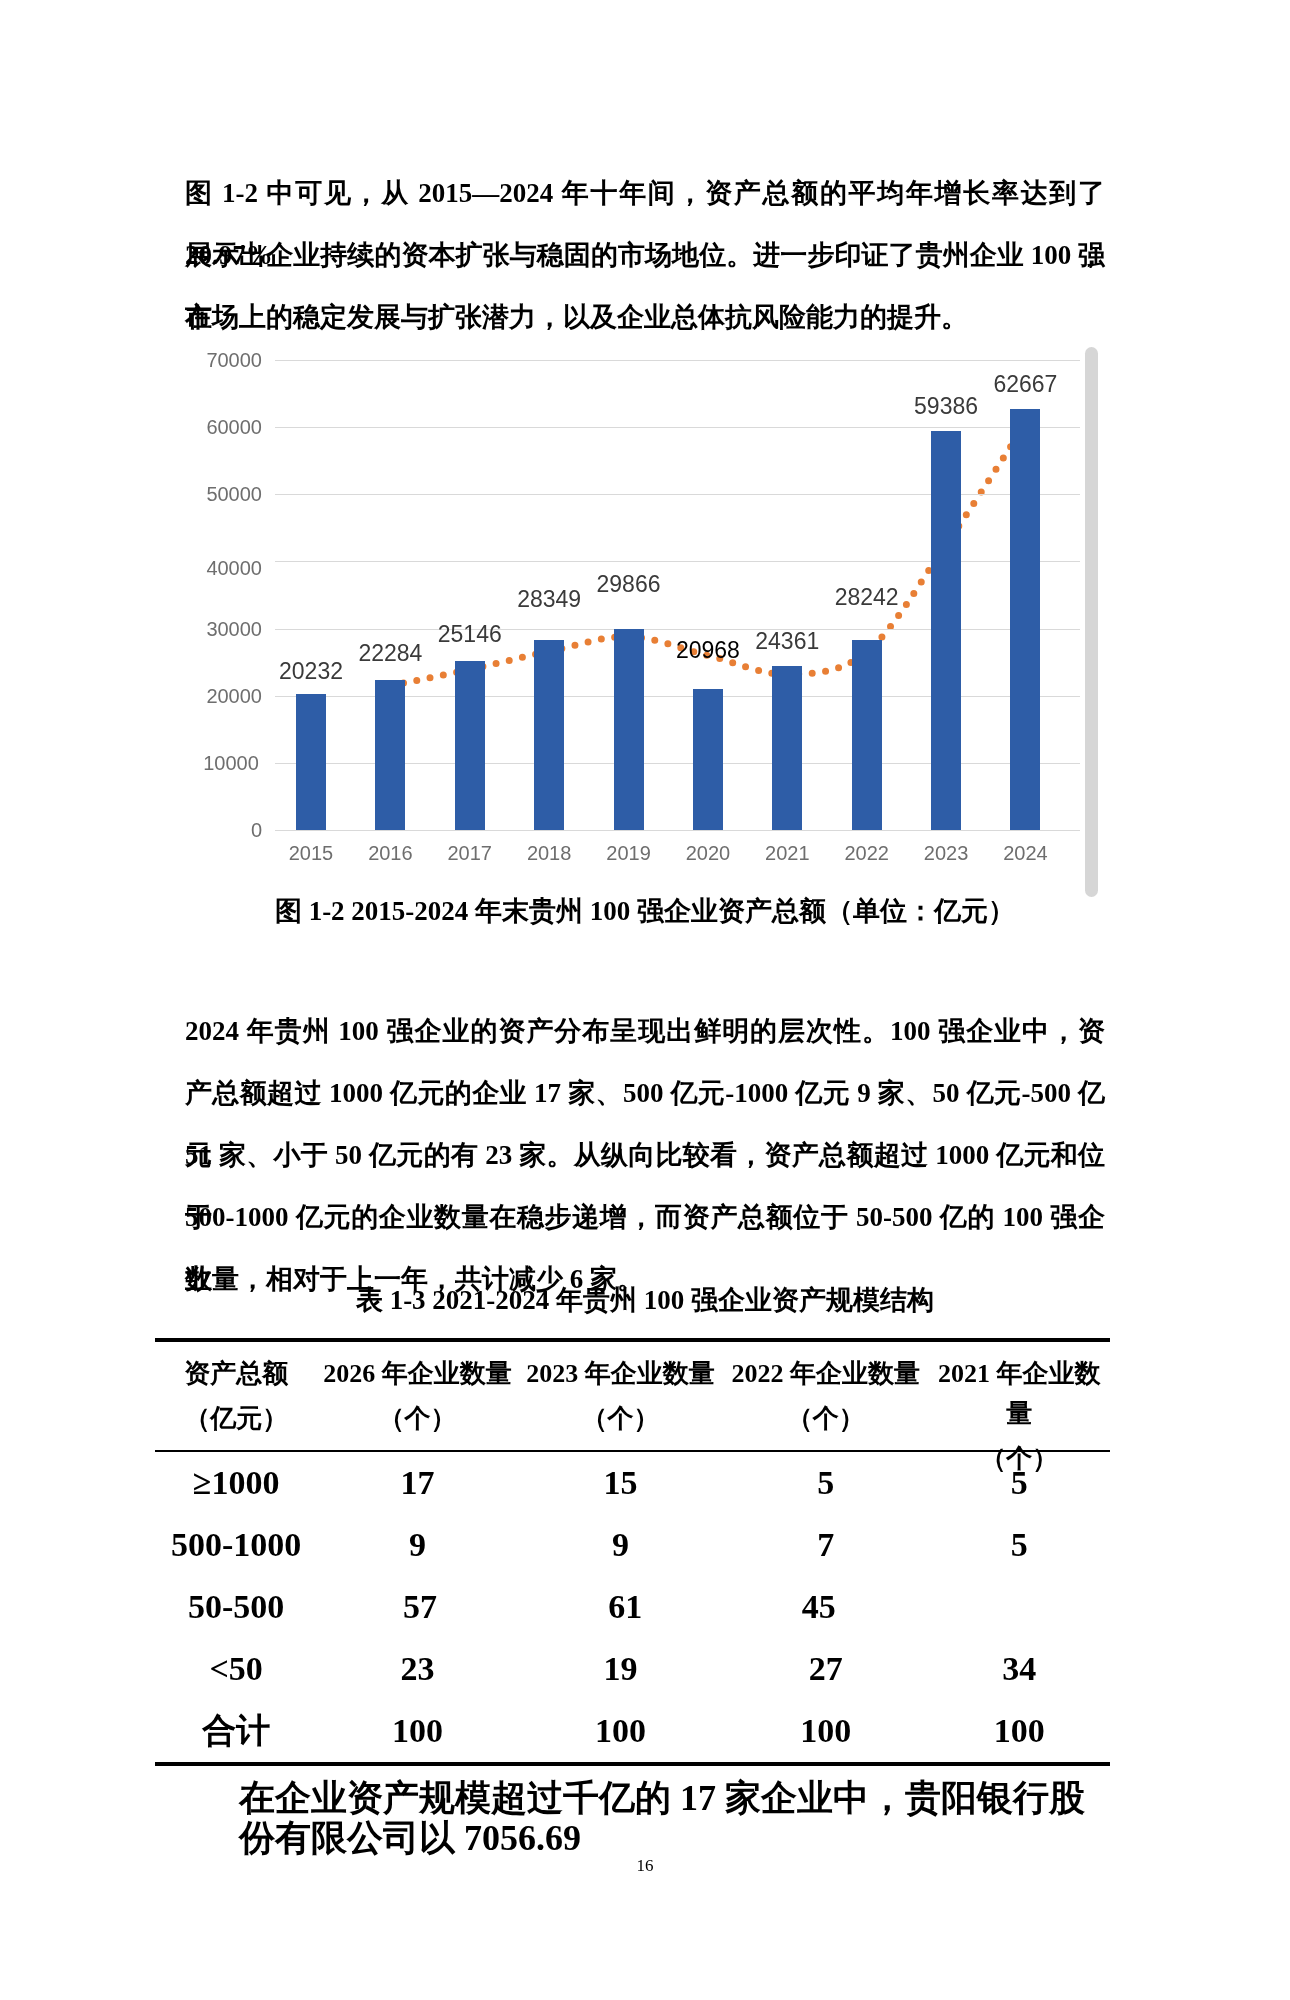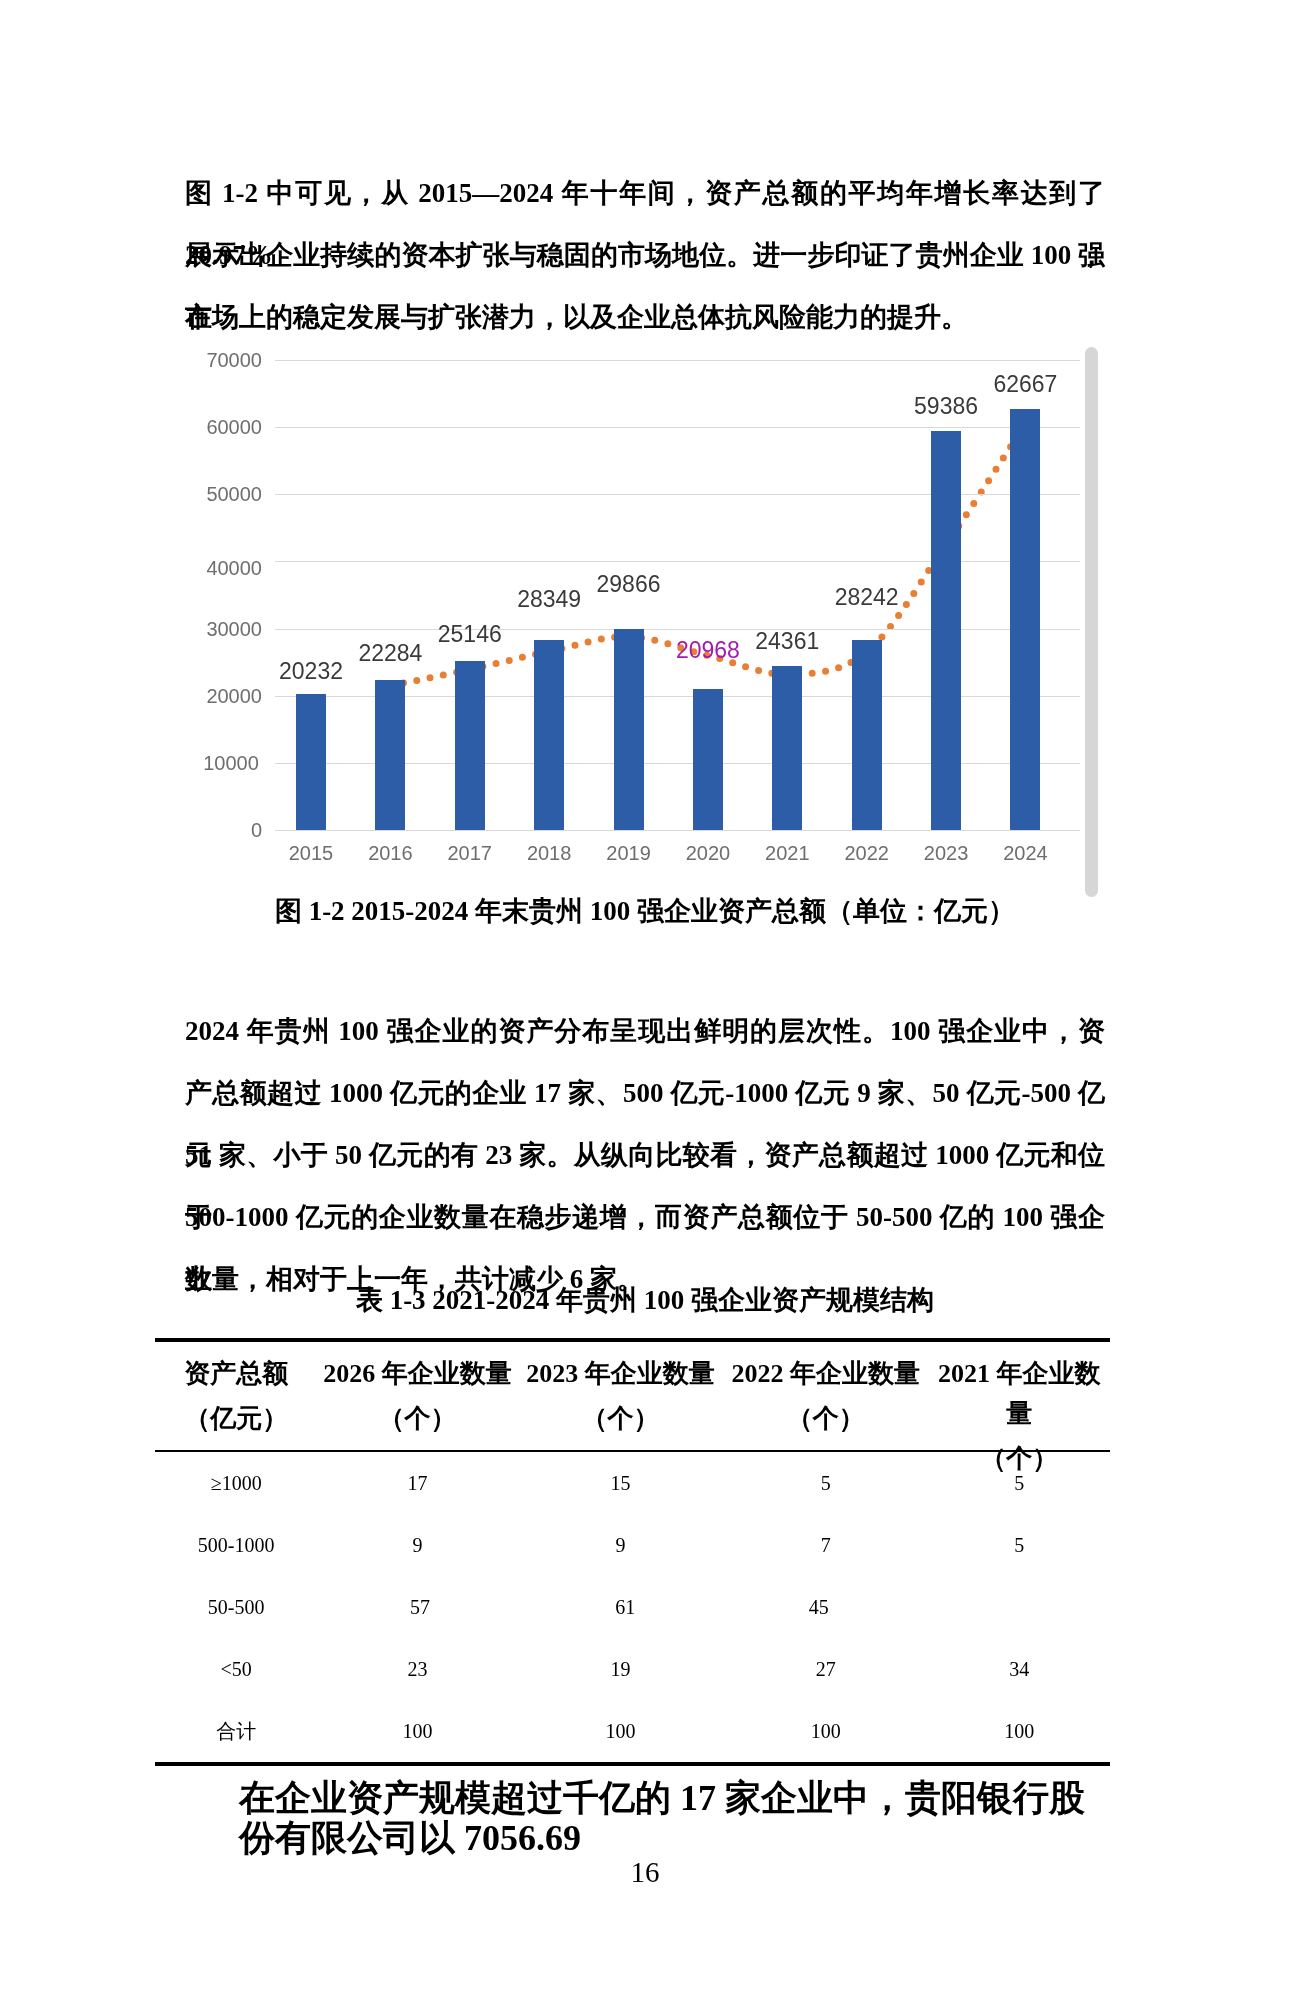--- a/index.html
+++ b/index.html
@@ -24,25 +24,25 @@
   .scrollbar{position:absolute;left:885px;top:2px;width:13px;height:550px;
              background:#d6d6d6;border-radius:7px;}
   
   #tbl{position:absolute;left:155px;top:1338px;width:955px;
        border-top:4px solid #000;border-bottom:4px solid #000;}
   #tbl-head{display:flex;border-bottom:2px solid #000;height:108px;}
   .hcell{text-align:center;font-weight:bold;font-size:26px;}
   .hcell .h1{margin-top:12px;line-height:40px;}
   .hcell .h2{line-height:50px;}
   .trow{display:flex;height:62px;}
-  .tcell{text-align:center;font-size:20px;line-height:62px;}
+  .tcell{text-align:center;font-size:34px;line-height:62px;font-weight:bold;}
   .closing{position:absolute;left:185px;top:1778px;width:920px;padding-left:54px;
            box-sizing:border-box;font-size:36px;font-weight:bold;line-height:40px;}
   .pagenum{position:absolute;left:0;top:1856px;width:1290px;text-align:center;
-           font-size:29px;font-weight:normal;}
+           font-size:17px;font-weight:normal;}
 </style>
 </head>
 <body>
 
 <div class="page">
 
   <div class="para" style="top:162px;">
       <div class="line fill">图 1-2 中可见，从 2015—2024 年十年间，资产总额的平均年增长率达到了 20.97%，</div>
       <div class="line fill">展示出企业持续的资本扩张与稳固的市场地位。进一步印证了贵州企业 100 强在</div>
       <div class="line">市场上的稳定发展与扩张潜力，以及企业总体抗风险能力的提升。</div>
@@ -78,21 +78,21 @@
       <div class="bar" style="left: 254.76px; top: 316.163px; height: 168.837px; background: rgb(46, 93, 167);"></div>
       <div class="dlabel" style="left: 214.76px; top: 276.163px; color: rgb(58, 58, 58);">25146</div>
       <div class="xtick" style="left: 229.76px;">2017</div>
       <div class="bar" style="left: 334.14px; top: 294.657px; height: 190.343px; background: rgb(46, 93, 167);"></div>
       <div class="dlabel" style="left: 294.14px; top: 240.657px; color: rgb(58, 58, 58);">28349</div>
       <div class="xtick" style="left: 309.14px;">2018</div>
       <div class="bar" style="left: 413.52px; top: 284.471px; height: 200.529px; background: rgb(46, 93, 167);"></div>
       <div class="dlabel" style="left: 373.52px; top: 226.471px; color: rgb(58, 58, 58);">29866</div>
       <div class="xtick" style="left: 388.52px;">2019</div>
       <div class="bar" style="left: 492.9px; top: 344.215px; height: 140.785px; background: rgb(46, 93, 167);"></div>
-      <div class="dlabel" style="left: 452.9px; top: 292.215px; color: #a21caf;">20968</div>
+      <div class="dlabel" style="left: 452.9px; top: 292.215px; color: #000000;">20968</div>
       <div class="xtick" style="left: 467.9px;">2020</div>
       <div class="bar" style="left: 572.28px; top: 321.433px; height: 163.567px; background: rgb(46, 93, 167);"></div>
       <div class="dlabel" style="left: 532.28px; top: 283.433px; color: rgb(58, 58, 58);">24361</div>
       <div class="xtick" style="left: 547.28px;">2021</div>
       <div class="bar" style="left: 651.66px; top: 295.375px; height: 189.625px; background: rgb(46, 93, 167);"></div>
       <div class="dlabel" style="left: 611.66px; top: 239.375px; color: rgb(58, 58, 58);">28242</div>
       <div class="xtick" style="left: 626.66px;">2022</div>
       <div class="bar" style="left: 731.04px; top: 86.2654px; height: 398.735px; background: rgb(46, 93, 167);"></div>
       <div class="dlabel" style="left: 691.04px; top: 48.2654px; color: rgb(58, 58, 58);">59386</div>
       <div class="xtick" style="left: 706.04px;">2023</div>

